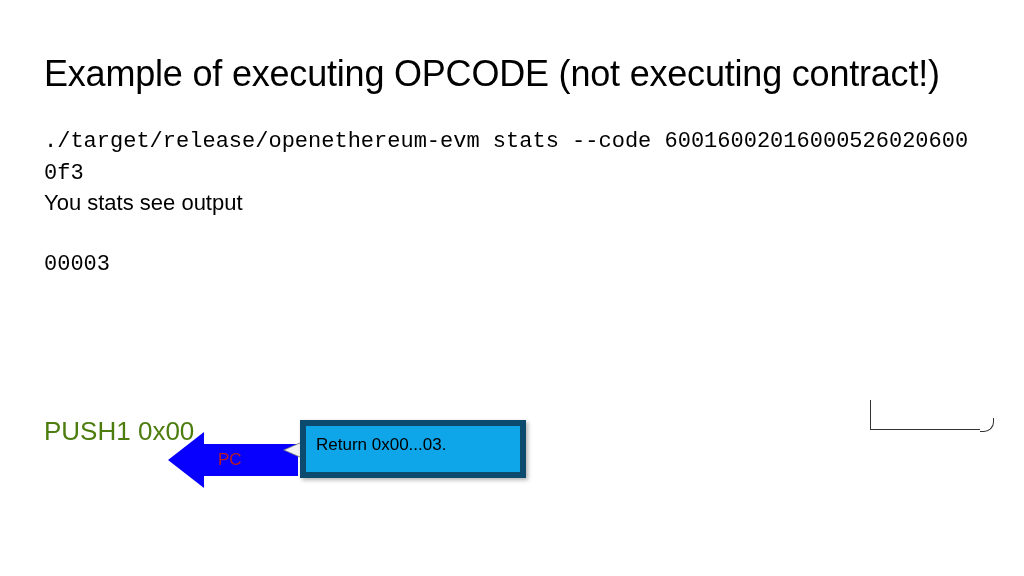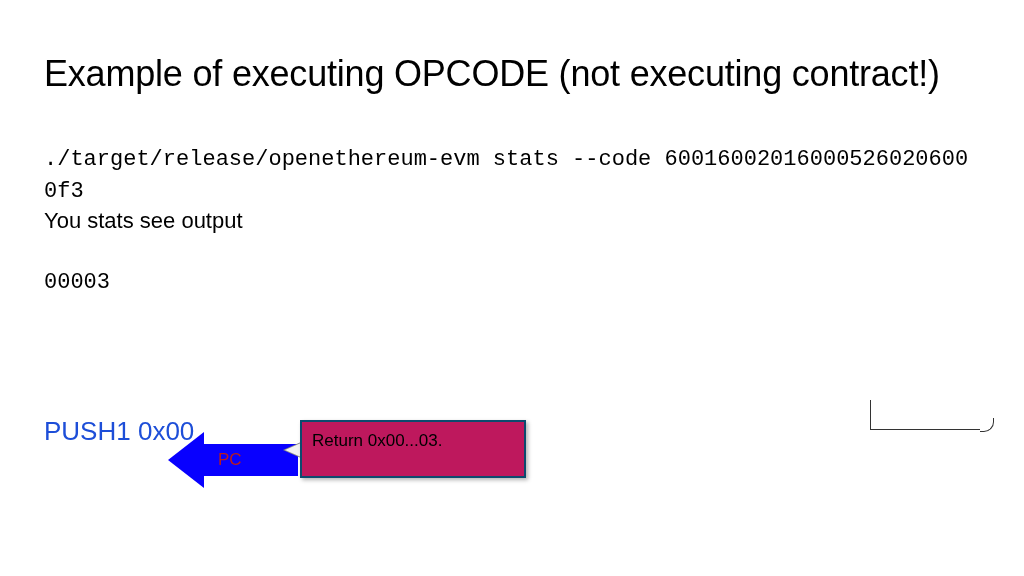--- a/index.html
+++ b/index.html
@@ -1,27 +1,27 @@
 <!DOCTYPE html>
 <html><head>
 <meta charset="utf-8">
 <style>
   * { margin: 0; padding: 0; box-sizing: border-box; }
   html, body { width: 1024px; height: 576px; background: #fff; font-family: Arial, Helvetica, sans-serif; color: #000; overflow: hidden; }
   .slide { position: relative; width: 1024px; height: 576px; padding: 52px 44px 0 44px; }
-  .title { font-size: 36px; font-weight: 400; line-height: 1.2; letter-spacing: -0.2px; margin-bottom: 18px; }
+  .title { font-size: 36px; font-weight: 400; line-height: 1.2; letter-spacing: -0.2px; }
   .body { font-size: 22px; line-height: 1.35; }
   .mono { font-family: "Courier New", Courier, monospace; font-size: 22px; color: #000; }
   .wrap { word-break: break-all; }
-  .opcodes { position: absolute; left: 44px; top: 415px; font-size: 26px; color: #1d4ed8; line-height: 1.3; }
+  .opcodes { position: absolute; left: 44px; top: 415px; font-size: 26px; color: #4d7c0f; line-height: 1.3; }
   .arrow-wrap { position: absolute; left: 168px; top: 432px; width: 130px; height: 56px; }
   .arrow-body { position: absolute; left: 36px; top: 12px; width: 94px; height: 32px; background: #0800ff; }
   .arrow-head { position: absolute; left: 0; top: 0; width: 0; height: 0; border-top: 28px solid transparent; border-bottom: 28px solid transparent; border-right: 36px solid #0800ff; }
   .arrow-label { position: absolute; left: 50px; top: 18px; color: #b91c1c; font-size: 17px; }
-  .callout { position: absolute; left: 300px; top: 420px; width: 226px; height: 58px; background: #be185d; border: 2px solid #0c4a6e; box-shadow: 2px 2px 4px rgba(0,0,0,0.3); padding: 8px 10px; font-size: 17px; line-height: 1.25; }
+  .callout { position: absolute; left: 300px; top: 420px; width: 226px; height: 58px; background: #0ea5e9; border: 6px solid #0c4a6e; box-shadow: 2px 2px 4px rgba(0,0,0,0.3); padding: 8px 10px; font-size: 17px; line-height: 1.25; }
   .callout-tail { position: absolute; left: 283px; top: 442px; width: 0; height: 0; border-top: 8px solid transparent; border-bottom: 8px solid transparent; border-right: 18px solid #888; }
   .callout-tail-fill { position: absolute; left: 285px; top: 443px; width: 0; height: 0; border-top: 7px solid transparent; border-bottom: 7px solid transparent; border-right: 16px solid #f2f2f2; }
   .phantom-box { position: absolute; right: 44px; top: 400px; width: 110px; height: 30px; border-left: 1px solid #333; border-bottom: 1px solid #333; }
   .phantom-curve { position: absolute; right: 30px; top: 418px; width: 14px; height: 14px; border-right: 1px solid #333; border-bottom: 1px solid #333; border-bottom-right-radius: 10px; }
 </style>
 </head>
 <body>
 
 <div class="slide">
 

